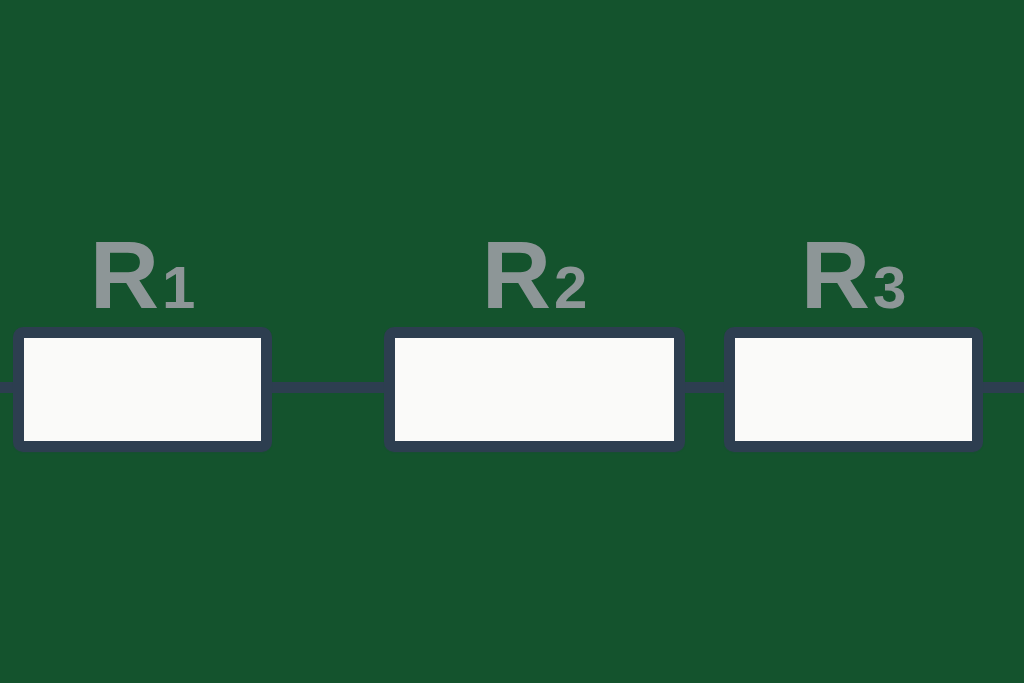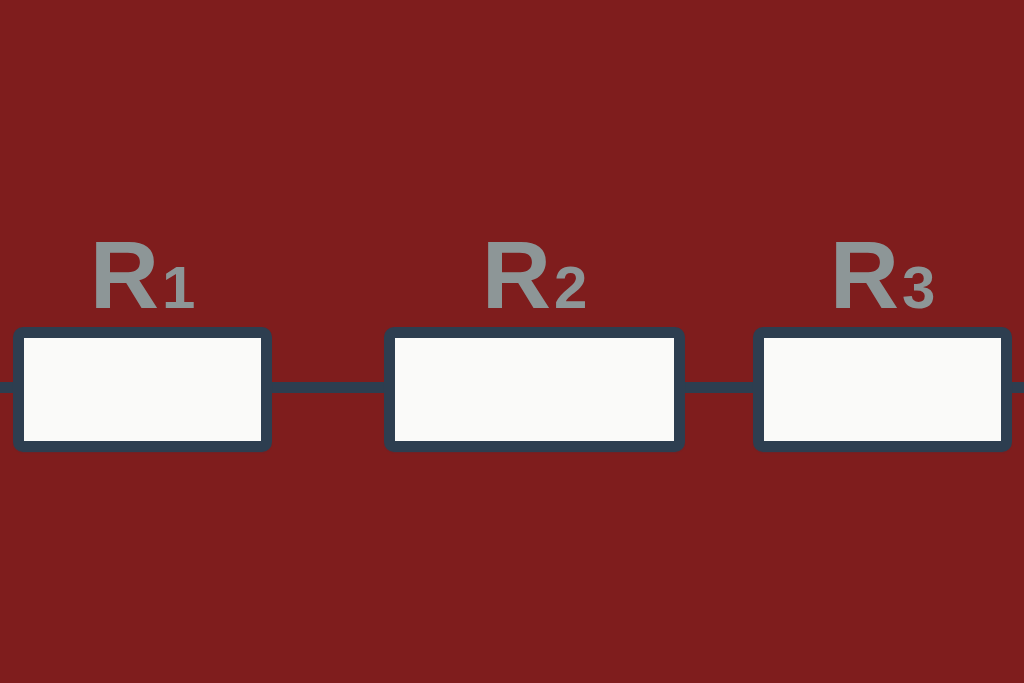--- a/index.html
+++ b/index.html
@@ -4,21 +4,21 @@
 <style>
   html, body {
     margin: 0;
     padding: 0;
     background: #ffffff;
   }
   .canvas {
     position: relative;
     width: 1024px;
     height: 683px;
-    background: #7f1d1d;
+    background: #14532d;
     overflow: hidden;
     font-family: "Liberation Sans", "DejaVu Sans", sans-serif;
   }
   
   .wire {
     position: absolute;
     left: 0;
     top: 382px;
     width: 1024px;
     height: 11px;
@@ -52,21 +52,21 @@
     color: #8d9697;
     white-space: nowrap;
     user-select: none;
   }
   .resistor-label .sub {
     font-size: 60px;
     margin-left: 3px;
   }
   #r1 { left: 13px;  width: 259px; }
   #r2 { left: 384px; width: 301px; }
-  #r3 { left: 753px; width: 259px; }
+  #r3 { left: 724px; width: 259px; }
 </style>
 </head>
 <body>
 
 <div class="canvas">
 
   <div class="wire"></div>
 
   <div class="resistor" id="r1">
     <div class="resistor-label"><span>R</span><span class="sub">1</span></div>

